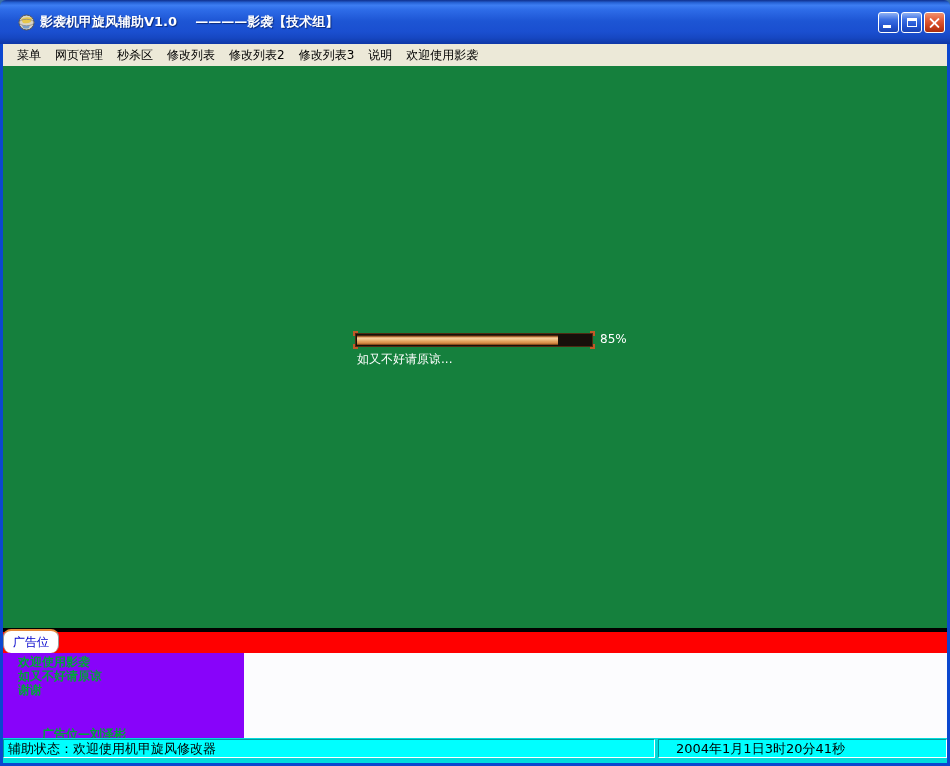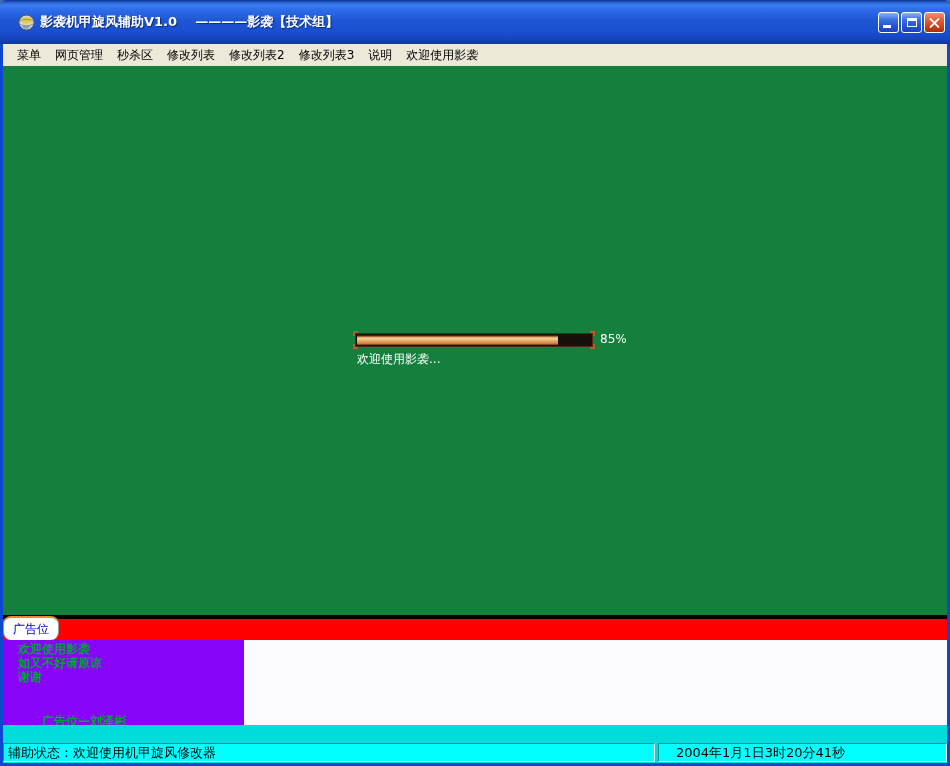--- a/index.html
+++ b/index.html
@@ -70,21 +70,21 @@
   
   .adbody { height:85px; flex:none; display:flex; background:#fcfcfe;border-radius:13px; }
   .adbox {
     width:241px; flex:none; background:#8803fa; color:#00a43a;
     font-size:12px; font-weight:bold; line-height:14px; padding:2px 0 0 15px;
   }
   .ad-signature { margin:30px 0 0 24px; }
   .adwhite { flex:1; background:#fcfcfe; }
 
   
-  .statusbar { height:38px; flex:none; background:#00dcdc; display:flex; align-items:flex-end; }
+  .statusbar { height:25px; flex:none; background:#00dcdc; display:flex; align-items:flex-start; }
   .sb-panel {
     margin:1px 0; background:#00ffff; color:#000; font-size:13px; line-height:17px;
     border:1px solid; border-color:#009c9c #ffffff #ffffff #009c9c;
     padding-left:4px; white-space:nowrap; overflow:hidden;
   }
   .sb-left { flex:1; margin-right:3px; }
   .sb-right { width:289px; flex:none; padding-left:17px; }
 </style>
 </head>
 <body>
@@ -126,21 +126,21 @@
 
     <div class="client">
       <div class="pbar">
         <div class="pfill" style="width: 85%;"></div>
         <span class="corner tl"></span>
         <span class="corner tr"></span>
         <span class="corner bl"></span>
         <span class="corner br"></span>
       </div>
       <span class="ppct">85%</span>
-      <span class="plabel">欢迎使用影袭...</span>
+      <span class="plabel">如又不好请原谅...</span>
     </div>
 
     <div class="tabrow">
       <div class="red-strip"></div>
       <div class="ad-tab">
         <span>广告位</span>
       </div>
     </div>
 
     <div class="adbody">

